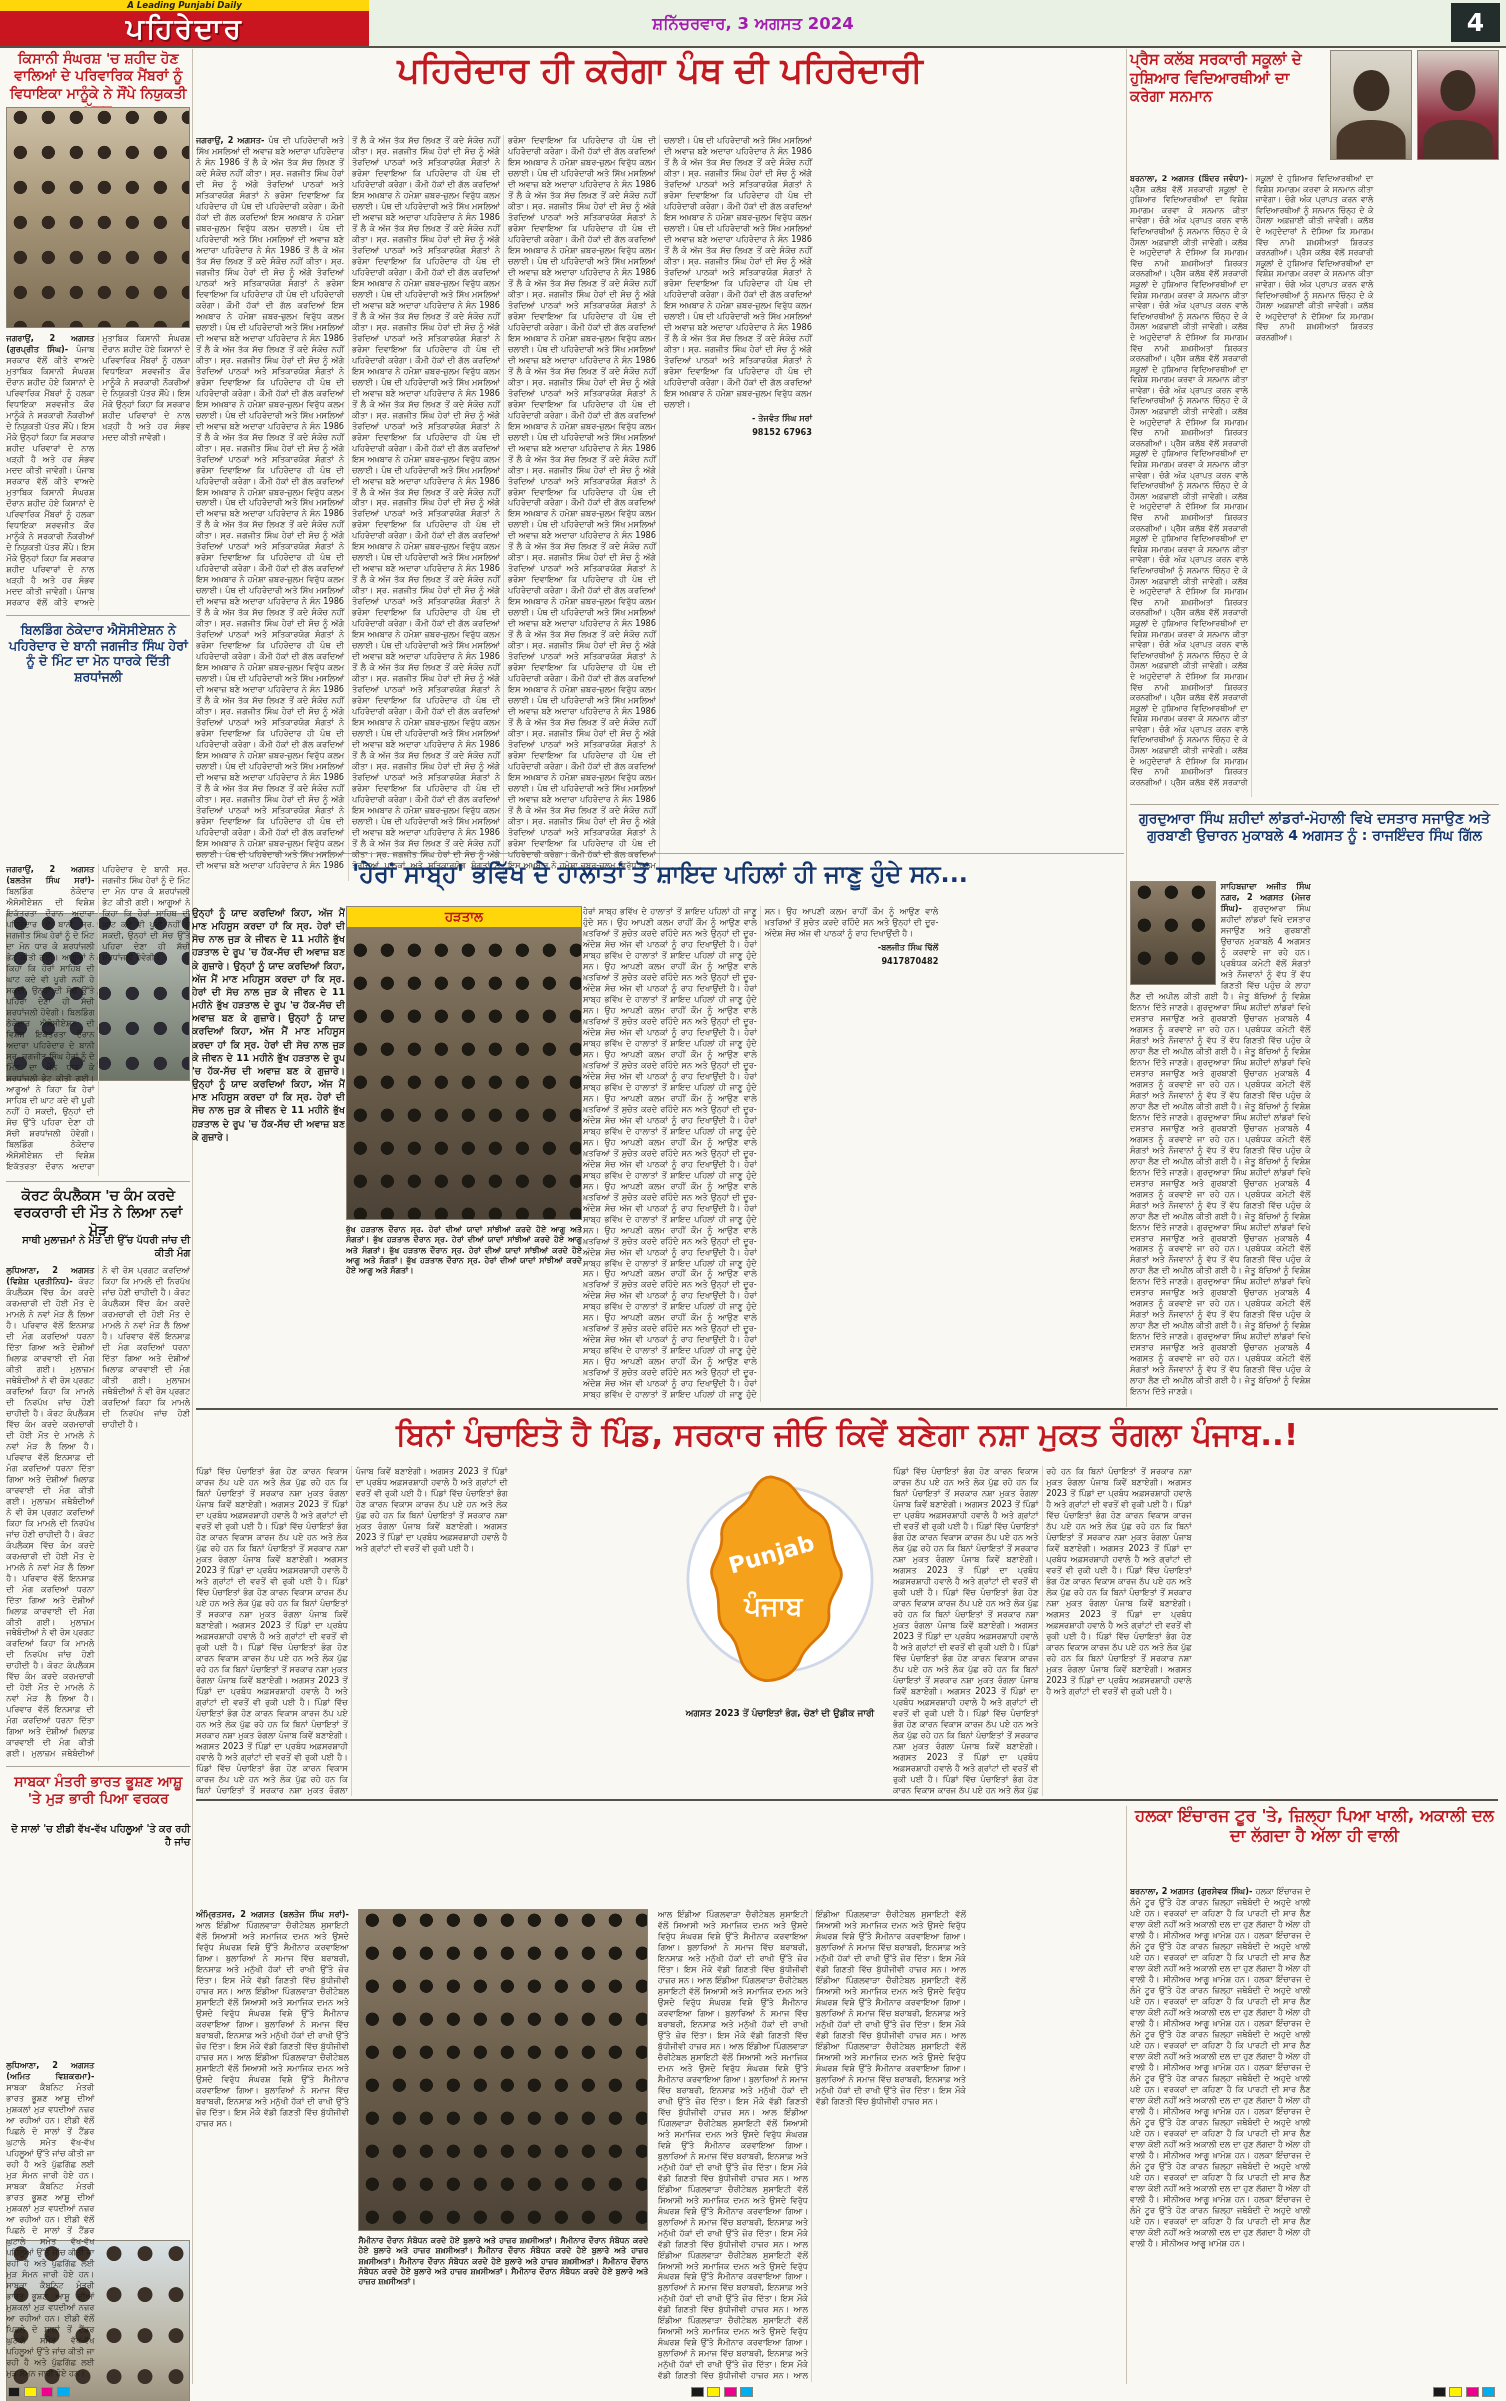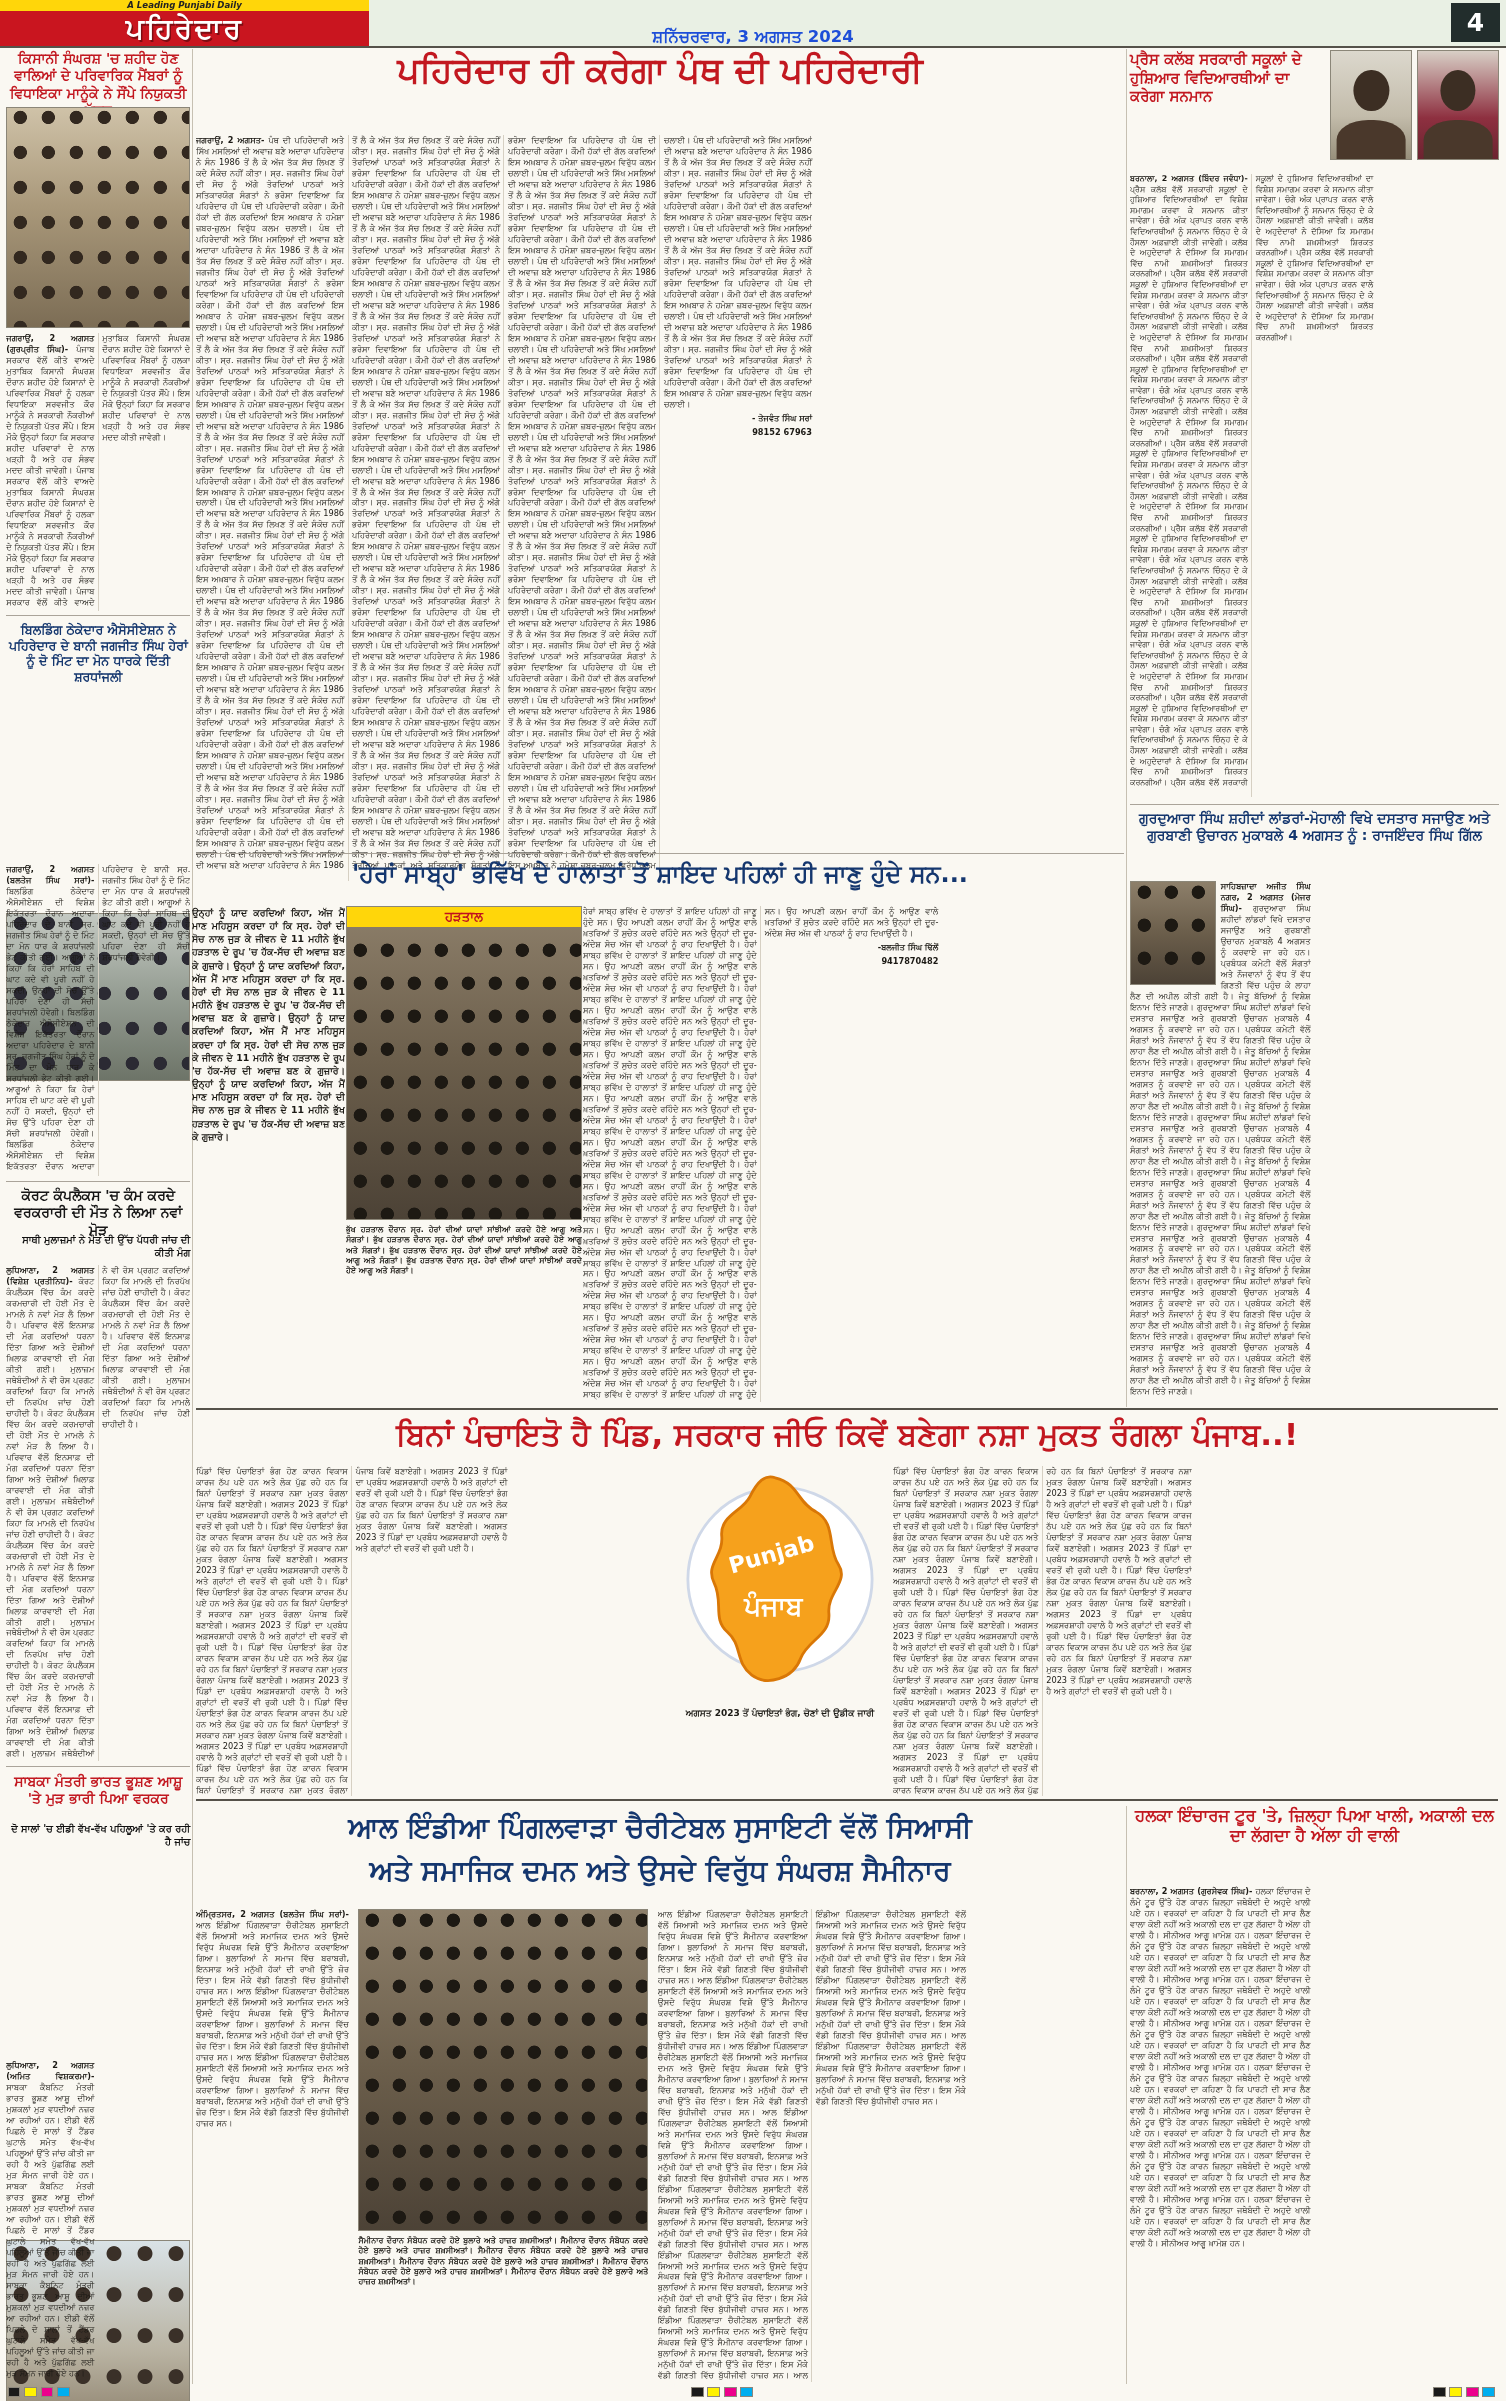--- a/index.html
+++ b/index.html
@@ -4,22 +4,22 @@
 <style>
   html,body{margin:0;padding:0;background:#888;}
   .page{position:relative;width:1506px;height:2401px;background:#faf8f2;overflow:hidden;
         font-family:"DejaVu Sans","Liberation Sans",sans-serif;color:#1b1914;}
   .abs{position:absolute;}
   
   .tagline{background:#ffd60a;color:#222;font-size:8.6px;font-weight:bold;font-style:italic;
            text-align:center;line-height:11px;height:11px;}
   .mast{background:#c9151f;color:#fff;font-size:28px;font-weight:bold;letter-spacing:2.4px;
         text-align:center;line-height:35px;height:35px;text-shadow:1.6px 1.6px 0 #7d0c12;}
-  .datebar{background:#e9f0e4;display:flex;align-items:flex-end;justify-content:center;
-           font-size:16.5px;font-weight:bold;color:#1d4ed8;}
+  .datebar{background:#e9f0e4;display:flex;align-items:center;justify-content:center;
+           font-size:16.5px;font-weight:bold;color:#a21caf;}
   .pagenum{background:#222d2c;color:#fff;font-size:25px;font-weight:bold;display:flex;
            align-items:center;justify-content:center;}
   
   .vrule{position:absolute;width:0.8px;background:#c6c0b2;}
   .hrule{position:absolute;height:1.6px;background:#55524a;}
   .hrule.thin{height:0.8px;background:#aaa49a;}
   
   .hl{font-weight:bold;text-align:center;line-height:1.24;}
   .red{color:#c21820;} .navy{color:#14366e;} .blk{color:#151515;}
   
@@ -146,24 +146,20 @@
         <text x="62" y="158" fill="#ffffff" font-size="28" font-weight="bold">ਪੰਜਾਬ</text>
       </svg>
       <div style="font-size:9px;font-weight:bold;margin-top:3.1px;">ਅਗਸਤ 2023 ਤੋਂ ਪੰਚਾਇਤਾਂ ਭੰਗ, ਚੋਣਾਂ ਦੀ ਉਡੀਕ ਜਾਰੀ</div>
     </div>
     <div class="bt c4" style="flex:1;height:330px;">
       <span>ਪਿੰਡਾਂ ਵਿੱਚ ਪੰਚਾਇਤਾਂ ਭੰਗ ਹੋਣ ਕਾਰਨ ਵਿਕਾਸ ਕਾਰਜ ਠੱਪ ਪਏ ਹਨ ਅਤੇ ਲੋਕ ਪੁੱਛ ਰਹੇ ਹਨ ਕਿ ਬਿਨਾਂ ਪੰਚਾਇਤਾਂ ਤੋਂ ਸਰਕਾਰ ਨਸ਼ਾ ਮੁਕਤ ਰੰਗਲਾ ਪੰਜਾਬ ਕਿਵੇਂ ਬਣਾਏਗੀ। ਅਗਸਤ 2023 ਤੋਂ ਪਿੰਡਾਂ ਦਾ ਪ੍ਰਬੰਧ ਅਫ਼ਸਰਸ਼ਾਹੀ ਹਵਾਲੇ ਹੈ ਅਤੇ ਗ੍ਰਾਂਟਾਂ ਦੀ ਵਰਤੋਂ ਵੀ ਰੁਕੀ ਪਈ ਹੈ।  ਪਿੰਡਾਂ ਵਿੱਚ ਪੰਚਾਇਤਾਂ ਭੰਗ ਹੋਣ ਕਾਰਨ ਵਿਕਾਸ ਕਾਰਜ ਠੱਪ ਪਏ ਹਨ ਅਤੇ ਲੋਕ ਪੁੱਛ ਰਹੇ ਹਨ ਕਿ ਬਿਨਾਂ ਪੰਚਾਇਤਾਂ ਤੋਂ ਸਰਕਾਰ ਨਸ਼ਾ ਮੁਕਤ ਰੰਗਲਾ ਪੰਜਾਬ ਕਿਵੇਂ ਬਣਾਏਗੀ। ਅਗਸਤ 2023 ਤੋਂ ਪਿੰਡਾਂ ਦਾ ਪ੍ਰਬੰਧ ਅਫ਼ਸਰਸ਼ਾਹੀ ਹਵਾਲੇ ਹੈ ਅਤੇ ਗ੍ਰਾਂਟਾਂ ਦੀ ਵਰਤੋਂ ਵੀ ਰੁਕੀ ਪਈ ਹੈ।  ਪਿੰਡਾਂ ਵਿੱਚ ਪੰਚਾਇਤਾਂ ਭੰਗ ਹੋਣ ਕਾਰਨ ਵਿਕਾਸ ਕਾਰਜ ਠੱਪ ਪਏ ਹਨ ਅਤੇ ਲੋਕ ਪੁੱਛ ਰਹੇ ਹਨ ਕਿ ਬਿਨਾਂ ਪੰਚਾਇਤਾਂ ਤੋਂ ਸਰਕਾਰ ਨਸ਼ਾ ਮੁਕਤ ਰੰਗਲਾ ਪੰਜਾਬ ਕਿਵੇਂ ਬਣਾਏਗੀ। ਅਗਸਤ 2023 ਤੋਂ ਪਿੰਡਾਂ ਦਾ ਪ੍ਰਬੰਧ ਅਫ਼ਸਰਸ਼ਾਹੀ ਹਵਾਲੇ ਹੈ ਅਤੇ ਗ੍ਰਾਂਟਾਂ ਦੀ ਵਰਤੋਂ ਵੀ ਰੁਕੀ ਪਈ ਹੈ।  ਪਿੰਡਾਂ ਵਿੱਚ ਪੰਚਾਇਤਾਂ ਭੰਗ ਹੋਣ ਕਾਰਨ ਵਿਕਾਸ ਕਾਰਜ ਠੱਪ ਪਏ ਹਨ ਅਤੇ ਲੋਕ ਪੁੱਛ ਰਹੇ ਹਨ ਕਿ ਬਿਨਾਂ ਪੰਚਾਇਤਾਂ ਤੋਂ ਸਰਕਾਰ ਨਸ਼ਾ ਮੁਕਤ ਰੰਗਲਾ ਪੰਜਾਬ ਕਿਵੇਂ ਬਣਾਏਗੀ। ਅਗਸਤ 2023 ਤੋਂ ਪਿੰਡਾਂ ਦਾ ਪ੍ਰਬੰਧ ਅਫ਼ਸਰਸ਼ਾਹੀ ਹਵਾਲੇ ਹੈ ਅਤੇ ਗ੍ਰਾਂਟਾਂ ਦੀ ਵਰਤੋਂ ਵੀ ਰੁਕੀ ਪਈ ਹੈ।  ਪਿੰਡਾਂ ਵਿੱਚ ਪੰਚਾਇਤਾਂ ਭੰਗ ਹੋਣ ਕਾਰਨ ਵਿਕਾਸ ਕਾਰਜ ਠੱਪ ਪਏ ਹਨ ਅਤੇ ਲੋਕ ਪੁੱਛ ਰਹੇ ਹਨ ਕਿ ਬਿਨਾਂ ਪੰਚਾਇਤਾਂ ਤੋਂ ਸਰਕਾਰ ਨਸ਼ਾ ਮੁਕਤ ਰੰਗਲਾ ਪੰਜਾਬ ਕਿਵੇਂ ਬਣਾਏਗੀ। ਅਗਸਤ 2023 ਤੋਂ ਪਿੰਡਾਂ ਦਾ ਪ੍ਰਬੰਧ ਅਫ਼ਸਰਸ਼ਾਹੀ ਹਵਾਲੇ ਹੈ ਅਤੇ ਗ੍ਰਾਂਟਾਂ ਦੀ ਵਰਤੋਂ ਵੀ ਰੁਕੀ ਪਈ ਹੈ।  ਪਿੰਡਾਂ ਵਿੱਚ ਪੰਚਾਇਤਾਂ ਭੰਗ ਹੋਣ ਕਾਰਨ ਵਿਕਾਸ ਕਾਰਜ ਠੱਪ ਪਏ ਹਨ ਅਤੇ ਲੋਕ ਪੁੱਛ ਰਹੇ ਹਨ ਕਿ ਬਿਨਾਂ ਪੰਚਾਇਤਾਂ ਤੋਂ ਸਰਕਾਰ ਨਸ਼ਾ ਮੁਕਤ ਰੰਗਲਾ ਪੰਜਾਬ ਕਿਵੇਂ ਬਣਾਏਗੀ। ਅਗਸਤ 2023 ਤੋਂ ਪਿੰਡਾਂ ਦਾ ਪ੍ਰਬੰਧ ਅਫ਼ਸਰਸ਼ਾਹੀ ਹਵਾਲੇ ਹੈ ਅਤੇ ਗ੍ਰਾਂਟਾਂ ਦੀ ਵਰਤੋਂ ਵੀ ਰੁਕੀ ਪਈ ਹੈ।  ਪਿੰਡਾਂ ਵਿੱਚ ਪੰਚਾਇਤਾਂ ਭੰਗ ਹੋਣ ਕਾਰਨ ਵਿਕਾਸ ਕਾਰਜ ਠੱਪ ਪਏ ਹਨ ਅਤੇ ਲੋਕ ਪੁੱਛ ਰਹੇ ਹਨ ਕਿ ਬਿਨਾਂ ਪੰਚਾਇਤਾਂ ਤੋਂ ਸਰਕਾਰ ਨਸ਼ਾ ਮੁਕਤ ਰੰਗਲਾ ਪੰਜਾਬ ਕਿਵੇਂ ਬਣਾਏਗੀ। ਅਗਸਤ 2023 ਤੋਂ ਪਿੰਡਾਂ ਦਾ ਪ੍ਰਬੰਧ ਅਫ਼ਸਰਸ਼ਾਹੀ ਹਵਾਲੇ ਹੈ ਅਤੇ ਗ੍ਰਾਂਟਾਂ ਦੀ ਵਰਤੋਂ ਵੀ ਰੁਕੀ ਪਈ ਹੈ।  ਪਿੰਡਾਂ ਵਿੱਚ ਪੰਚਾਇਤਾਂ ਭੰਗ ਹੋਣ ਕਾਰਨ ਵਿਕਾਸ ਕਾਰਜ ਠੱਪ ਪਏ ਹਨ ਅਤੇ ਲੋਕ ਪੁੱਛ ਰਹੇ ਹਨ ਕਿ ਬਿਨਾਂ ਪੰਚਾਇਤਾਂ ਤੋਂ ਸਰਕਾਰ ਨਸ਼ਾ ਮੁਕਤ ਰੰਗਲਾ ਪੰਜਾਬ ਕਿਵੇਂ ਬਣਾਏਗੀ। ਅਗਸਤ 2023 ਤੋਂ ਪਿੰਡਾਂ ਦਾ ਪ੍ਰਬੰਧ ਅਫ਼ਸਰਸ਼ਾਹੀ ਹਵਾਲੇ ਹੈ ਅਤੇ ਗ੍ਰਾਂਟਾਂ ਦੀ ਵਰਤੋਂ ਵੀ ਰੁਕੀ ਪਈ ਹੈ।  ਪਿੰਡਾਂ ਵਿੱਚ ਪੰਚਾਇਤਾਂ ਭੰਗ ਹੋਣ ਕਾਰਨ ਵਿਕਾਸ ਕਾਰਜ ਠੱਪ ਪਏ ਹਨ ਅਤੇ ਲੋਕ ਪੁੱਛ ਰਹੇ ਹਨ ਕਿ ਬਿਨਾਂ ਪੰਚਾਇਤਾਂ ਤੋਂ ਸਰਕਾਰ ਨਸ਼ਾ ਮੁਕਤ ਰੰਗਲਾ ਪੰਜਾਬ ਕਿਵੇਂ ਬਣਾਏਗੀ। ਅਗਸਤ 2023 ਤੋਂ ਪਿੰਡਾਂ ਦਾ ਪ੍ਰਬੰਧ ਅਫ਼ਸਰਸ਼ਾਹੀ ਹਵਾਲੇ ਹੈ ਅਤੇ ਗ੍ਰਾਂਟਾਂ ਦੀ ਵਰਤੋਂ ਵੀ ਰੁਕੀ ਪਈ ਹੈ। </span>
     </div>
   </div>
   <div class="hrule" style="left:196px;top:1799px;width:1302px;"></div>
 
-  <div class="abs" style="left:196px;top:1806px;width:928px;height:97px;">
-    <div class="hl navy" style="font-size:28px;line-height:1.55;">ਆਲ ਇੰਡੀਆ ਪਿੰਗਲਵਾੜਾ ਚੈਰੀਟੇਬਲ ਸੁਸਾਇਟੀ ਵੱਲੋਂ ਸਿਆਸੀ</div>
-    <div class="hl navy" style="font-size:28px;line-height:1.55;">ਅਤੇ ਸਮਾਜਿਕ ਦਮਨ ਅਤੇ ਉਸਦੇ ਵਿਰੁੱਧ ਸੰਘਰਸ਼ ਸੈਮੀਨਾਰ</div>
-  </div>
   <div class="abs" style="left:196px;top:1909px;width:928px;height:473px;display:flex;gap:9.4px;">
     <div class="bt" style="width:153px;height:473px;">
       <span class="dl">ਅੰਮ੍ਰਿਤਸਰ, 2 ਅਗਸਤ (ਬਲਤੇਜ ਸਿੰਘ ਸਰਾਂ)- </span><span>ਆਲ ਇੰਡੀਆ ਪਿੰਗਲਵਾੜਾ ਚੈਰੀਟੇਬਲ ਸੁਸਾਇਟੀ ਵੱਲੋਂ ਸਿਆਸੀ ਅਤੇ ਸਮਾਜਿਕ ਦਮਨ ਅਤੇ ਉਸਦੇ ਵਿਰੁੱਧ ਸੰਘਰਸ਼ ਵਿਸ਼ੇ ਉੱਤੇ ਸੈਮੀਨਾਰ ਕਰਵਾਇਆ ਗਿਆ। ਬੁਲਾਰਿਆਂ ਨੇ ਸਮਾਜ ਵਿੱਚ ਬਰਾਬਰੀ, ਇਨਸਾਫ਼ ਅਤੇ ਮਨੁੱਖੀ ਹੱਕਾਂ ਦੀ ਰਾਖੀ ਉੱਤੇ ਜ਼ੋਰ ਦਿੱਤਾ। ਇਸ ਮੌਕੇ ਵੱਡੀ ਗਿਣਤੀ ਵਿੱਚ ਬੁੱਧੀਜੀਵੀ ਹਾਜ਼ਰ ਸਨ।  ਆਲ ਇੰਡੀਆ ਪਿੰਗਲਵਾੜਾ ਚੈਰੀਟੇਬਲ ਸੁਸਾਇਟੀ ਵੱਲੋਂ ਸਿਆਸੀ ਅਤੇ ਸਮਾਜਿਕ ਦਮਨ ਅਤੇ ਉਸਦੇ ਵਿਰੁੱਧ ਸੰਘਰਸ਼ ਵਿਸ਼ੇ ਉੱਤੇ ਸੈਮੀਨਾਰ ਕਰਵਾਇਆ ਗਿਆ। ਬੁਲਾਰਿਆਂ ਨੇ ਸਮਾਜ ਵਿੱਚ ਬਰਾਬਰੀ, ਇਨਸਾਫ਼ ਅਤੇ ਮਨੁੱਖੀ ਹੱਕਾਂ ਦੀ ਰਾਖੀ ਉੱਤੇ ਜ਼ੋਰ ਦਿੱਤਾ। ਇਸ ਮੌਕੇ ਵੱਡੀ ਗਿਣਤੀ ਵਿੱਚ ਬੁੱਧੀਜੀਵੀ ਹਾਜ਼ਰ ਸਨ।  ਆਲ ਇੰਡੀਆ ਪਿੰਗਲਵਾੜਾ ਚੈਰੀਟੇਬਲ ਸੁਸਾਇਟੀ ਵੱਲੋਂ ਸਿਆਸੀ ਅਤੇ ਸਮਾਜਿਕ ਦਮਨ ਅਤੇ ਉਸਦੇ ਵਿਰੁੱਧ ਸੰਘਰਸ਼ ਵਿਸ਼ੇ ਉੱਤੇ ਸੈਮੀਨਾਰ ਕਰਵਾਇਆ ਗਿਆ। ਬੁਲਾਰਿਆਂ ਨੇ ਸਮਾਜ ਵਿੱਚ ਬਰਾਬਰੀ, ਇਨਸਾਫ਼ ਅਤੇ ਮਨੁੱਖੀ ਹੱਕਾਂ ਦੀ ਰਾਖੀ ਉੱਤੇ ਜ਼ੋਰ ਦਿੱਤਾ। ਇਸ ਮੌਕੇ ਵੱਡੀ ਗਿਣਤੀ ਵਿੱਚ ਬੁੱਧੀਜੀਵੀ ਹਾਜ਼ਰ ਸਨ। </span>
     </div>
     <div style="width:290px;">
       <div class="photo g-dark" style="width:290px;height:322px;"></div>
       <div class="cap" style="margin-top:4.7px;height:133px;">ਸੈਮੀਨਾਰ ਦੌਰਾਨ ਸੰਬੋਧਨ ਕਰਦੇ ਹੋਏ ਬੁਲਾਰੇ ਅਤੇ ਹਾਜ਼ਰ ਸ਼ਖ਼ਸੀਅਤਾਂ।  ਸੈਮੀਨਾਰ ਦੌਰਾਨ ਸੰਬੋਧਨ ਕਰਦੇ ਹੋਏ ਬੁਲਾਰੇ ਅਤੇ ਹਾਜ਼ਰ ਸ਼ਖ਼ਸੀਅਤਾਂ।  ਸੈਮੀਨਾਰ ਦੌਰਾਨ ਸੰਬੋਧਨ ਕਰਦੇ ਹੋਏ ਬੁਲਾਰੇ ਅਤੇ ਹਾਜ਼ਰ ਸ਼ਖ਼ਸੀਅਤਾਂ।  ਸੈਮੀਨਾਰ ਦੌਰਾਨ ਸੰਬੋਧਨ ਕਰਦੇ ਹੋਏ ਬੁਲਾਰੇ ਅਤੇ ਹਾਜ਼ਰ ਸ਼ਖ਼ਸੀਅਤਾਂ।  ਸੈਮੀਨਾਰ ਦੌਰਾਨ ਸੰਬੋਧਨ ਕਰਦੇ ਹੋਏ ਬੁਲਾਰੇ ਅਤੇ ਹਾਜ਼ਰ ਸ਼ਖ਼ਸੀਅਤਾਂ।  ਸੈਮੀਨਾਰ ਦੌਰਾਨ ਸੰਬੋਧਨ ਕਰਦੇ ਹੋਏ ਬੁਲਾਰੇ ਅਤੇ ਹਾਜ਼ਰ ਸ਼ਖ਼ਸੀਅਤਾਂ। </div>
     </div>
     <div class="bt c3" style="flex:1;height:473px;">
       <span>ਆਲ ਇੰਡੀਆ ਪਿੰਗਲਵਾੜਾ ਚੈਰੀਟੇਬਲ ਸੁਸਾਇਟੀ ਵੱਲੋਂ ਸਿਆਸੀ ਅਤੇ ਸਮਾਜਿਕ ਦਮਨ ਅਤੇ ਉਸਦੇ ਵਿਰੁੱਧ ਸੰਘਰਸ਼ ਵਿਸ਼ੇ ਉੱਤੇ ਸੈਮੀਨਾਰ ਕਰਵਾਇਆ ਗਿਆ। ਬੁਲਾਰਿਆਂ ਨੇ ਸਮਾਜ ਵਿੱਚ ਬਰਾਬਰੀ, ਇਨਸਾਫ਼ ਅਤੇ ਮਨੁੱਖੀ ਹੱਕਾਂ ਦੀ ਰਾਖੀ ਉੱਤੇ ਜ਼ੋਰ ਦਿੱਤਾ। ਇਸ ਮੌਕੇ ਵੱਡੀ ਗਿਣਤੀ ਵਿੱਚ ਬੁੱਧੀਜੀਵੀ ਹਾਜ਼ਰ ਸਨ।  ਆਲ ਇੰਡੀਆ ਪਿੰਗਲਵਾੜਾ ਚੈਰੀਟੇਬਲ ਸੁਸਾਇਟੀ ਵੱਲੋਂ ਸਿਆਸੀ ਅਤੇ ਸਮਾਜਿਕ ਦਮਨ ਅਤੇ ਉਸਦੇ ਵਿਰੁੱਧ ਸੰਘਰਸ਼ ਵਿਸ਼ੇ ਉੱਤੇ ਸੈਮੀਨਾਰ ਕਰਵਾਇਆ ਗਿਆ। ਬੁਲਾਰਿਆਂ ਨੇ ਸਮਾਜ ਵਿੱਚ ਬਰਾਬਰੀ, ਇਨਸਾਫ਼ ਅਤੇ ਮਨੁੱਖੀ ਹੱਕਾਂ ਦੀ ਰਾਖੀ ਉੱਤੇ ਜ਼ੋਰ ਦਿੱਤਾ। ਇਸ ਮੌਕੇ ਵੱਡੀ ਗਿਣਤੀ ਵਿੱਚ ਬੁੱਧੀਜੀਵੀ ਹਾਜ਼ਰ ਸਨ।  ਆਲ ਇੰਡੀਆ ਪਿੰਗਲਵਾੜਾ ਚੈਰੀਟੇਬਲ ਸੁਸਾਇਟੀ ਵੱਲੋਂ ਸਿਆਸੀ ਅਤੇ ਸਮਾਜਿਕ ਦਮਨ ਅਤੇ ਉਸਦੇ ਵਿਰੁੱਧ ਸੰਘਰਸ਼ ਵਿਸ਼ੇ ਉੱਤੇ ਸੈਮੀਨਾਰ ਕਰਵਾਇਆ ਗਿਆ। ਬੁਲਾਰਿਆਂ ਨੇ ਸਮਾਜ ਵਿੱਚ ਬਰਾਬਰੀ, ਇਨਸਾਫ਼ ਅਤੇ ਮਨੁੱਖੀ ਹੱਕਾਂ ਦੀ ਰਾਖੀ ਉੱਤੇ ਜ਼ੋਰ ਦਿੱਤਾ। ਇਸ ਮੌਕੇ ਵੱਡੀ ਗਿਣਤੀ ਵਿੱਚ ਬੁੱਧੀਜੀਵੀ ਹਾਜ਼ਰ ਸਨ।  ਆਲ ਇੰਡੀਆ ਪਿੰਗਲਵਾੜਾ ਚੈਰੀਟੇਬਲ ਸੁਸਾਇਟੀ ਵੱਲੋਂ ਸਿਆਸੀ ਅਤੇ ਸਮਾਜਿਕ ਦਮਨ ਅਤੇ ਉਸਦੇ ਵਿਰੁੱਧ ਸੰਘਰਸ਼ ਵਿਸ਼ੇ ਉੱਤੇ ਸੈਮੀਨਾਰ ਕਰਵਾਇਆ ਗਿਆ। ਬੁਲਾਰਿਆਂ ਨੇ ਸਮਾਜ ਵਿੱਚ ਬਰਾਬਰੀ, ਇਨਸਾਫ਼ ਅਤੇ ਮਨੁੱਖੀ ਹੱਕਾਂ ਦੀ ਰਾਖੀ ਉੱਤੇ ਜ਼ੋਰ ਦਿੱਤਾ। ਇਸ ਮੌਕੇ ਵੱਡੀ ਗਿਣਤੀ ਵਿੱਚ ਬੁੱਧੀਜੀਵੀ ਹਾਜ਼ਰ ਸਨ।  ਆਲ ਇੰਡੀਆ ਪਿੰਗਲਵਾੜਾ ਚੈਰੀਟੇਬਲ ਸੁਸਾਇਟੀ ਵੱਲੋਂ ਸਿਆਸੀ ਅਤੇ ਸਮਾਜਿਕ ਦਮਨ ਅਤੇ ਉਸਦੇ ਵਿਰੁੱਧ ਸੰਘਰਸ਼ ਵਿਸ਼ੇ ਉੱਤੇ ਸੈਮੀਨਾਰ ਕਰਵਾਇਆ ਗਿਆ। ਬੁਲਾਰਿਆਂ ਨੇ ਸਮਾਜ ਵਿੱਚ ਬਰਾਬਰੀ, ਇਨਸਾਫ਼ ਅਤੇ ਮਨੁੱਖੀ ਹੱਕਾਂ ਦੀ ਰਾਖੀ ਉੱਤੇ ਜ਼ੋਰ ਦਿੱਤਾ। ਇਸ ਮੌਕੇ ਵੱਡੀ ਗਿਣਤੀ ਵਿੱਚ ਬੁੱਧੀਜੀਵੀ ਹਾਜ਼ਰ ਸਨ।  ਆਲ ਇੰਡੀਆ ਪਿੰਗਲਵਾੜਾ ਚੈਰੀਟੇਬਲ ਸੁਸਾਇਟੀ ਵੱਲੋਂ ਸਿਆਸੀ ਅਤੇ ਸਮਾਜਿਕ ਦਮਨ ਅਤੇ ਉਸਦੇ ਵਿਰੁੱਧ ਸੰਘਰਸ਼ ਵਿਸ਼ੇ ਉੱਤੇ ਸੈਮੀਨਾਰ ਕਰਵਾਇਆ ਗਿਆ। ਬੁਲਾਰਿਆਂ ਨੇ ਸਮਾਜ ਵਿੱਚ ਬਰਾਬਰੀ, ਇਨਸਾਫ਼ ਅਤੇ ਮਨੁੱਖੀ ਹੱਕਾਂ ਦੀ ਰਾਖੀ ਉੱਤੇ ਜ਼ੋਰ ਦਿੱਤਾ। ਇਸ ਮੌਕੇ ਵੱਡੀ ਗਿਣਤੀ ਵਿੱਚ ਬੁੱਧੀਜੀਵੀ ਹਾਜ਼ਰ ਸਨ।  ਆਲ ਇੰਡੀਆ ਪਿੰਗਲਵਾੜਾ ਚੈਰੀਟੇਬਲ ਸੁਸਾਇਟੀ ਵੱਲੋਂ ਸਿਆਸੀ ਅਤੇ ਸਮਾਜਿਕ ਦਮਨ ਅਤੇ ਉਸਦੇ ਵਿਰੁੱਧ ਸੰਘਰਸ਼ ਵਿਸ਼ੇ ਉੱਤੇ ਸੈਮੀਨਾਰ ਕਰਵਾਇਆ ਗਿਆ। ਬੁਲਾਰਿਆਂ ਨੇ ਸਮਾਜ ਵਿੱਚ ਬਰਾਬਰੀ, ਇਨਸਾਫ਼ ਅਤੇ ਮਨੁੱਖੀ ਹੱਕਾਂ ਦੀ ਰਾਖੀ ਉੱਤੇ ਜ਼ੋਰ ਦਿੱਤਾ। ਇਸ ਮੌਕੇ ਵੱਡੀ ਗਿਣਤੀ ਵਿੱਚ ਬੁੱਧੀਜੀਵੀ ਹਾਜ਼ਰ ਸਨ।  ਆਲ ਇੰਡੀਆ ਪਿੰਗਲਵਾੜਾ ਚੈਰੀਟੇਬਲ ਸੁਸਾਇਟੀ ਵੱਲੋਂ ਸਿਆਸੀ ਅਤੇ ਸਮਾਜਿਕ ਦਮਨ ਅਤੇ ਉਸਦੇ ਵਿਰੁੱਧ ਸੰਘਰਸ਼ ਵਿਸ਼ੇ ਉੱਤੇ ਸੈਮੀਨਾਰ ਕਰਵਾਇਆ ਗਿਆ। ਬੁਲਾਰਿਆਂ ਨੇ ਸਮਾਜ ਵਿੱਚ ਬਰਾਬਰੀ, ਇਨਸਾਫ਼ ਅਤੇ ਮਨੁੱਖੀ ਹੱਕਾਂ ਦੀ ਰਾਖੀ ਉੱਤੇ ਜ਼ੋਰ ਦਿੱਤਾ। ਇਸ ਮੌਕੇ ਵੱਡੀ ਗਿਣਤੀ ਵਿੱਚ ਬੁੱਧੀਜੀਵੀ ਹਾਜ਼ਰ ਸਨ।  ਆਲ ਇੰਡੀਆ ਪਿੰਗਲਵਾੜਾ ਚੈਰੀਟੇਬਲ ਸੁਸਾਇਟੀ ਵੱਲੋਂ ਸਿਆਸੀ ਅਤੇ ਸਮਾਜਿਕ ਦਮਨ ਅਤੇ ਉਸਦੇ ਵਿਰੁੱਧ ਸੰਘਰਸ਼ ਵਿਸ਼ੇ ਉੱਤੇ ਸੈਮੀਨਾਰ ਕਰਵਾਇਆ ਗਿਆ। ਬੁਲਾਰਿਆਂ ਨੇ ਸਮਾਜ ਵਿੱਚ ਬਰਾਬਰੀ, ਇਨਸਾਫ਼ ਅਤੇ ਮਨੁੱਖੀ ਹੱਕਾਂ ਦੀ ਰਾਖੀ ਉੱਤੇ ਜ਼ੋਰ ਦਿੱਤਾ। ਇਸ ਮੌਕੇ ਵੱਡੀ ਗਿਣਤੀ ਵਿੱਚ ਬੁੱਧੀਜੀਵੀ ਹਾਜ਼ਰ ਸਨ।  ਆਲ ਇੰਡੀਆ ਪਿੰਗਲਵਾੜਾ ਚੈਰੀਟੇਬਲ ਸੁਸਾਇਟੀ ਵੱਲੋਂ ਸਿਆਸੀ ਅਤੇ ਸਮਾਜਿਕ ਦਮਨ ਅਤੇ ਉਸਦੇ ਵਿਰੁੱਧ ਸੰਘਰਸ਼ ਵਿਸ਼ੇ ਉੱਤੇ ਸੈਮੀਨਾਰ ਕਰਵਾਇਆ ਗਿਆ। ਬੁਲਾਰਿਆਂ ਨੇ ਸਮਾਜ ਵਿੱਚ ਬਰਾਬਰੀ, ਇਨਸਾਫ਼ ਅਤੇ ਮਨੁੱਖੀ ਹੱਕਾਂ ਦੀ ਰਾਖੀ ਉੱਤੇ ਜ਼ੋਰ ਦਿੱਤਾ। ਇਸ ਮੌਕੇ ਵੱਡੀ ਗਿਣਤੀ ਵਿੱਚ ਬੁੱਧੀਜੀਵੀ ਹਾਜ਼ਰ ਸਨ। </span>

